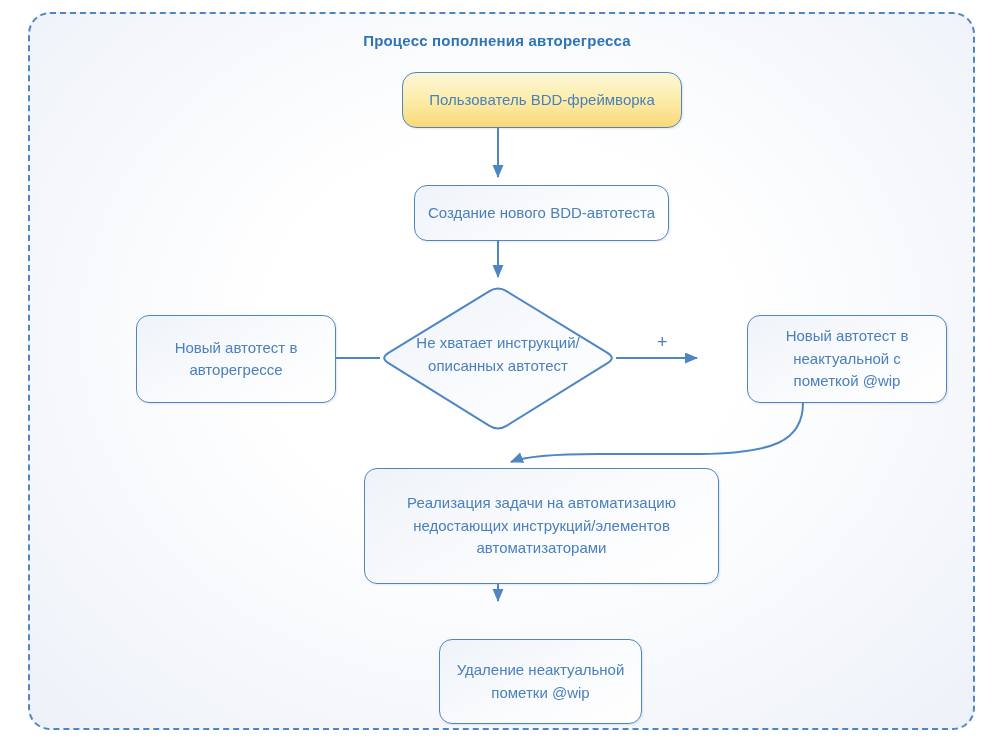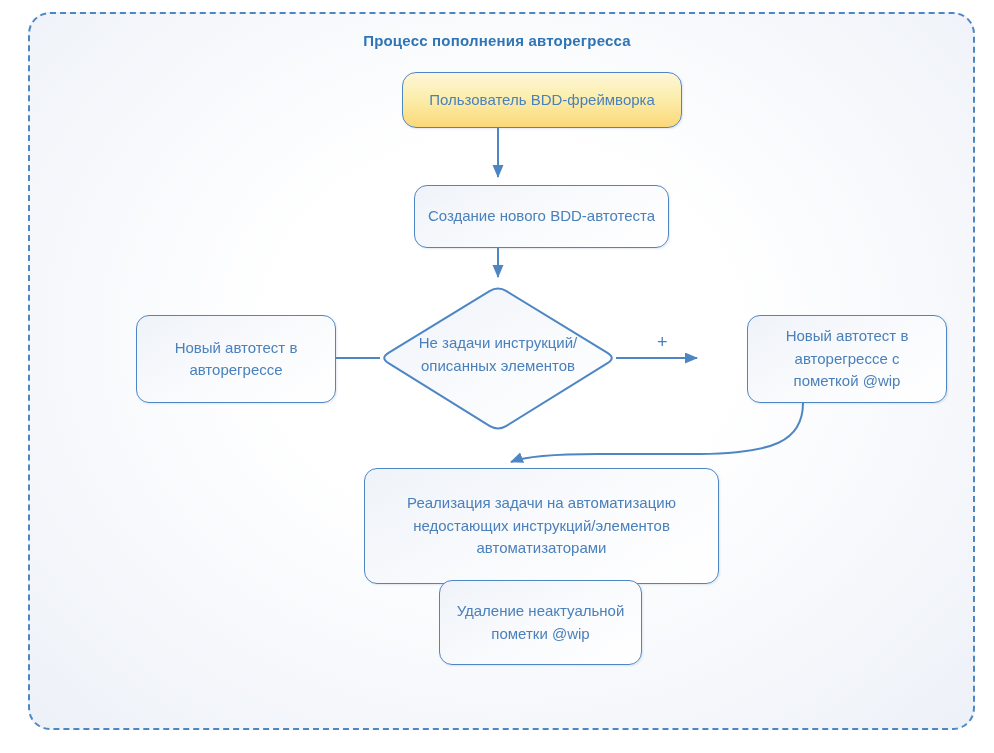--- a/index.html
+++ b/index.html
@@ -31,25 +31,25 @@
     border:1.5px solid var(--accent);border-radius:13px;
     background:linear-gradient(150deg,var(--fill-top) 0%,#fafbfd 55%,var(--fill-bottom) 100%);
     color:var(--text);font-size:15px;line-height:1.5;
     box-shadow:1px 1px 2px rgba(110,135,170,.18);
     margin-left:44px;
   }
   .node-user{
     left:358px;top:72px;width:280px;height:56px;border-radius:14px;
     background:linear-gradient(to bottom,var(--yellow-top) 0%,#fceeae 45%,var(--yellow-bottom) 100%);
   }
-  .node-create{left:370px;top:185px;width:255px;height:63px;}
+  .node-create{left:370px;top:185px;width:255px;height:56px;}
   .node-left{left:92px;top:315px;width:200px;height:88px;padding:11px 20px;}
   .node-right{left:703px;top:315px;width:200px;height:88px;padding:0 20px;}
   .node-task{left:320px;top:468px;width:355px;height:116px;padding:0 12px;}
-  .node-remove{left:395px;top:580px;width:203px;height:85px;padding:0 14px;}
+  .node-remove{left:395px;top:639px;width:203px;height:85px;padding:0 14px;}
   .decision-label{
     position:absolute;left:398px;top:332px;width:200px;text-align:center;
     color:var(--text);font-size:15px;line-height:1.5;
   }
   .edge-label{
     position:absolute;background:#ffffff;color:var(--text);
     font-size:18px;line-height:1;padding:3px 5px;
   }
   .edge-label-minus{left:320px;top:322px;}
   .edge-label-plus{left:652px;top:330px;}
@@ -89,31 +89,31 @@
   </svg>
 
   <div class="node node-user">
     <span>Пользователь BDD-фреймворка</span>
   </div>
 
   <div class="node node-create">
     <span>Создание нового BDD-автотеста</span>
   </div>
 
-  <div class="decision-label">Не задачи инструкций/ описанных элементов</div>
+  <div class="decision-label">Не хватает инструкций/ описанных автотест</div>
 
   <div class="edge-label edge-label-minus">–</div>
   <div class="edge-label edge-label-plus">+</div>
 
   <div class="node node-left">
     <span>Новый автотест в авторегрессе</span>
   </div>
 
   <div class="node node-right">
-    <span>Новый автотест в авторегрессе с пометкой @wip</span>
+    <span>Новый автотест в неактуальной с пометкой @wip</span>
   </div>
 
   <div class="node node-task">
     <span>Реализация задачи на автоматизацию недостающих инструкций/элементов автоматизаторами</span>
   </div>
 
   <div class="node node-remove">
     <span>Удаление неактуальной пометки @wip</span>
   </div>
 </div>

